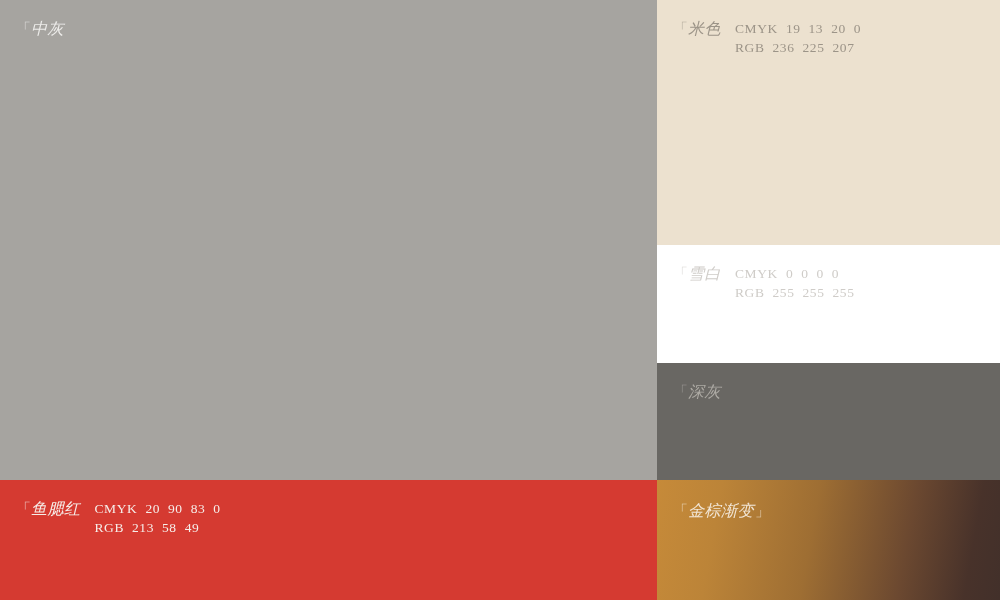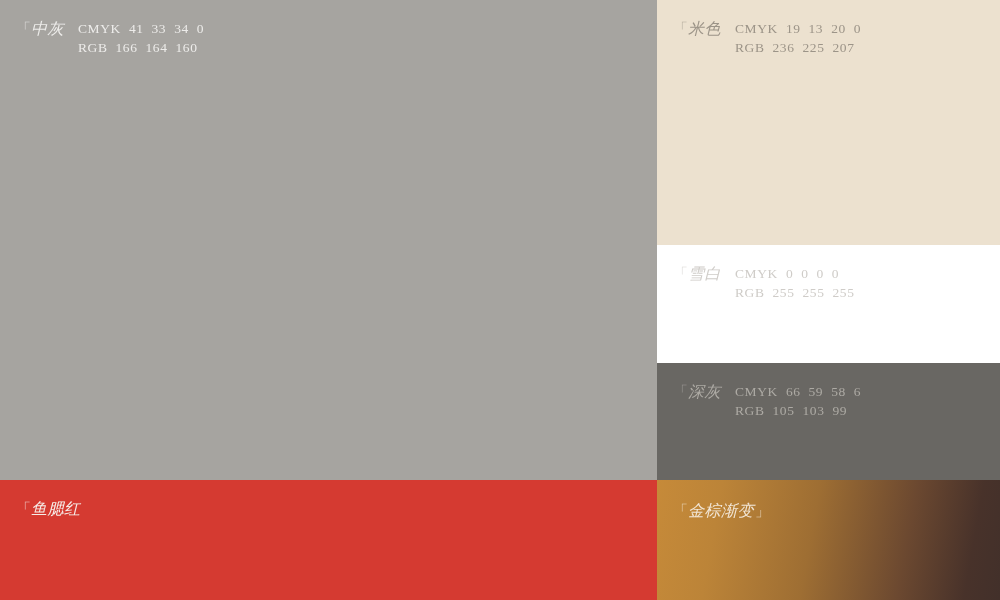--- a/index.html
+++ b/index.html
@@ -57,24 +57,20 @@
   .values .row + .row { margin-top: 1px; }
 </style>
 </head>
 <body>
 
 <div id="board" style="width: 1000px; height: 600px;">
     <div class="swatch" style="left: 0px; top: 0px; width: 657px; height: 480px; background: rgb(166, 164, 160);">
       <div class="label" style="left: 16px; top: 20px; color: rgb(237, 236, 234);">
         <span class="bracket-open">「</span>
         <span class="name">中灰</span>
-        <div class="values">
-          <span class="row"><span>CMYK</span>  <span>41  33  34  0</span></span>
-          <span class="row"><span>RGB</span>  <span>166  164  160</span></span>
-        </div>
       </div>
     </div>
     <div class="swatch" style="left: 657px; top: 0px; width: 343px; height: 245px; background: rgb(236, 225, 207);">
       <div class="label" style="left: 16px; top: 20px; color: rgb(156, 148, 136);">
         <span class="bracket-open">「</span>
         <span class="name">米色</span>
         <div class="values">
           <span class="row"><span>CMYK</span>  <span>19  13  20  0</span></span>
           <span class="row"><span>RGB</span>  <span>236  225  207</span></span>
         </div>
@@ -87,30 +83,30 @@
         <div class="values">
           <span class="row"><span>CMYK</span>  <span>0  0  0  0</span></span>
           <span class="row"><span>RGB</span>  <span>255  255  255</span></span>
         </div>
       </div>
     </div>
     <div class="swatch" style="left: 657px; top: 363px; width: 343px; height: 117px; background: rgb(105, 103, 99);">
       <div class="label" style="left: 16px; top: 20px; color: rgb(173, 170, 164);">
         <span class="bracket-open">「</span>
         <span class="name">深灰</span>
-        <div class="values">
-          <span class="row"><span>CMYK</span>  <span>66  59  58  6</span></span>
-          <span class="row"><span>RGB</span>  <span>105  103  99</span></span>
-        </div>
       </div>
     </div>
     <div class="swatch" style="left: 0px; top: 480px; width: 657px; height: 120px; background: rgb(213, 58, 49);">
       <div class="label" style="left: 16px; top: 20px; color: rgb(246, 237, 233);">
         <span class="bracket-open">「</span>
         <span class="name">鱼腮红</span>
+        <div class="values">
+          <span class="row"><span>CMYK</span>  <span>20  90  83  0</span></span>
+          <span class="row"><span>RGB</span>  <span>213  58  49</span></span>
+        </div>
       </div>
     </div>
     <div class="swatch" style="left: 657px; top: 480px; width: 343px; height: 120px; background-image: linear-gradient(100deg, rgb(198, 138, 57) 0%, rgb(188, 132, 56) 18%, rgb(158, 110, 51) 45%, rgb(107, 72, 48) 72%, rgb(72, 50, 42) 90%, rgb(66, 48, 42) 100%);">
       <div class="label name-only" style="left: 16px; top: 22px; color: rgb(242, 230, 214);">
         <span class="bracket-open">「</span>
         <span class="name">金棕渐变</span>
         <span class="bracket-close">」</span>
       </div>
     </div>
   </div>

